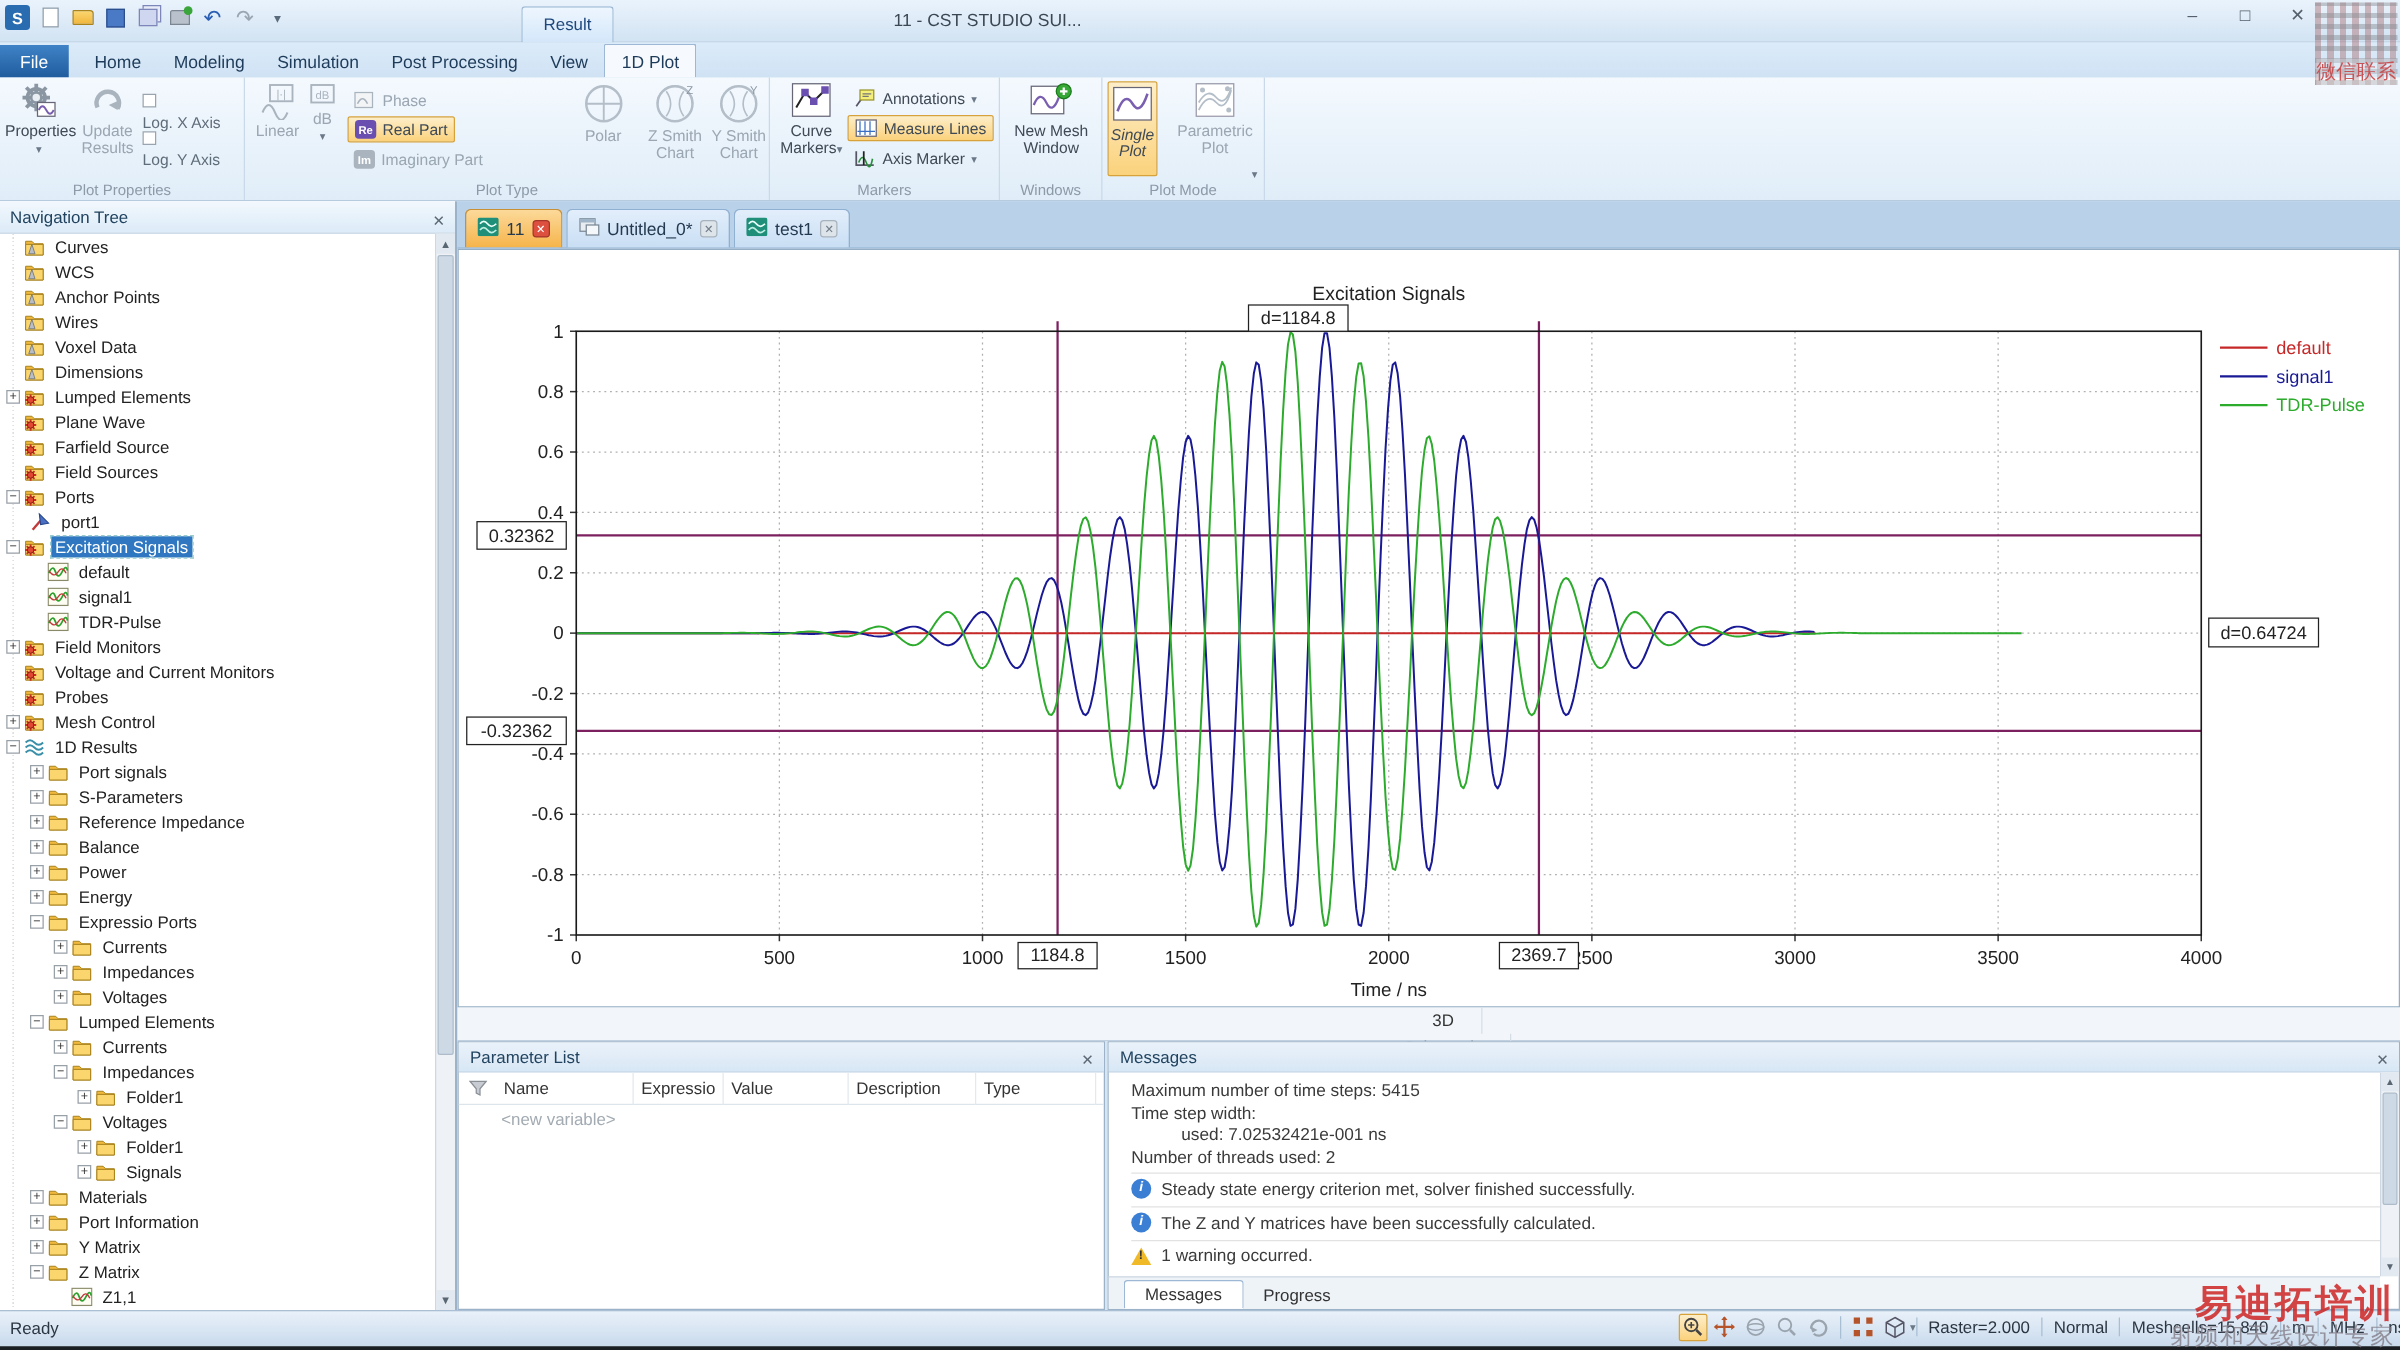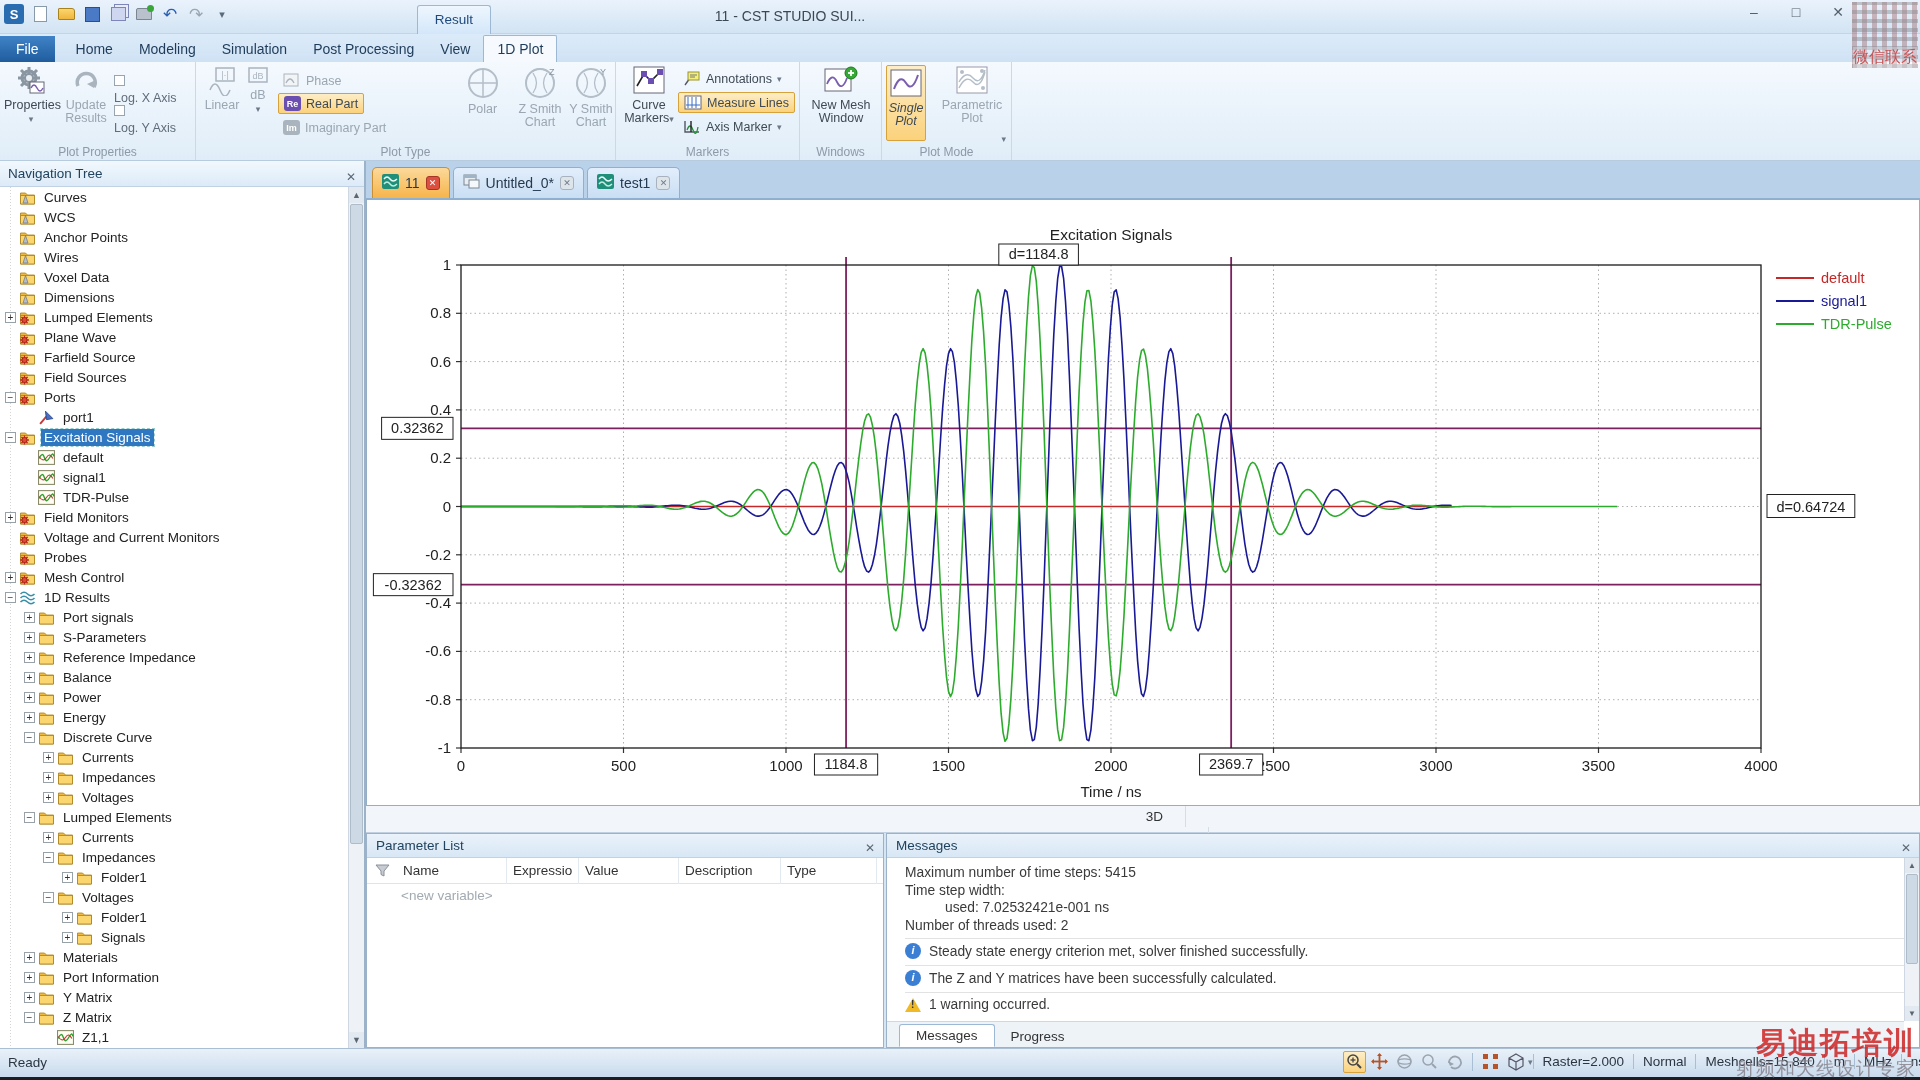--- a/index.html
+++ b/index.html
@@ -504,21 +504,21 @@
               <g stroke="#cf2d20" stroke-width="1.5">
                 <line x1="5" y1="5.5" x2="5" y2="14.5"></line>
                 <line x1="0.5" y1="10" x2="9.5" y2="10"></line>
                 <line x1="1.9" y1="6.9" x2="8.1" y2="13.1"></line>
                 <line x1="1.9" y1="13.1" x2="8.1" y2="6.9"></line>
               </g>
               <circle cx="5" cy="10" r="2.6" fill="#e04a32" stroke="#8c1f12" stroke-width="0.8"></circle>
             </svg></span>
           <span class="tlabel">Ports</span>
         </div>
-        <div class="trow" style="padding-left: 24px;">
+        <div class="trow" style="padding-left: 10px;">
           <span class="exp-sp"></span>
           <span class="ticon"><svg width="17" height="15" viewBox="0 0 16 14">
               <path d="M2 13 L8 6" stroke="#c23a3a" stroke-width="1.8" fill="none"></path>
               <path d="M7 1 L14 8 L8 9 Z" fill="#4a6fc4" stroke="#24458a" stroke-width="0.8"></path>
             </svg></span>
           <span class="tlabel">port1</span>
         </div>
         <div class="trow" style="padding-left: 5px;">
           <span class="exp">−</span>
           <span class="ticon"><svg width="17" height="15" viewBox="0 0 16 15">
@@ -679,21 +679,21 @@
               <path d="M1 5.5 h14 v8.5 H1 Z" fill="#fbd66f" stroke="#a8821d" stroke-width="0.8"></path>
             </svg></span>
           <span class="tlabel">Energy</span>
         </div>
         <div class="trow" style="padding-left: 24px;">
           <span class="exp">−</span>
           <span class="ticon"><svg width="17" height="15" viewBox="0 0 16 15">
               <path d="M1 3 h5 l2 2 h7 v9 H1 Z" fill="#f0b83d" stroke="#a8821d" stroke-width="0.8"></path>
               <path d="M1 5.5 h14 v8.5 H1 Z" fill="#fbd66f" stroke="#a8821d" stroke-width="0.8"></path>
             </svg></span>
-          <span class="tlabel">Discrete Curve</span>
+          <span class="tlabel">Expressio Ports</span>
         </div>
         <div class="trow" style="padding-left: 43px;">
           <span class="exp">+</span>
           <span class="ticon"><svg width="17" height="15" viewBox="0 0 16 15">
               <path d="M1 3 h5 l2 2 h7 v9 H1 Z" fill="#f0b83d" stroke="#a8821d" stroke-width="0.8"></path>
               <path d="M1 5.5 h14 v8.5 H1 Z" fill="#fbd66f" stroke="#a8821d" stroke-width="0.8"></path>
             </svg></span>
           <span class="tlabel">Currents</span>
         </div>
         <div class="trow" style="padding-left: 43px;">

